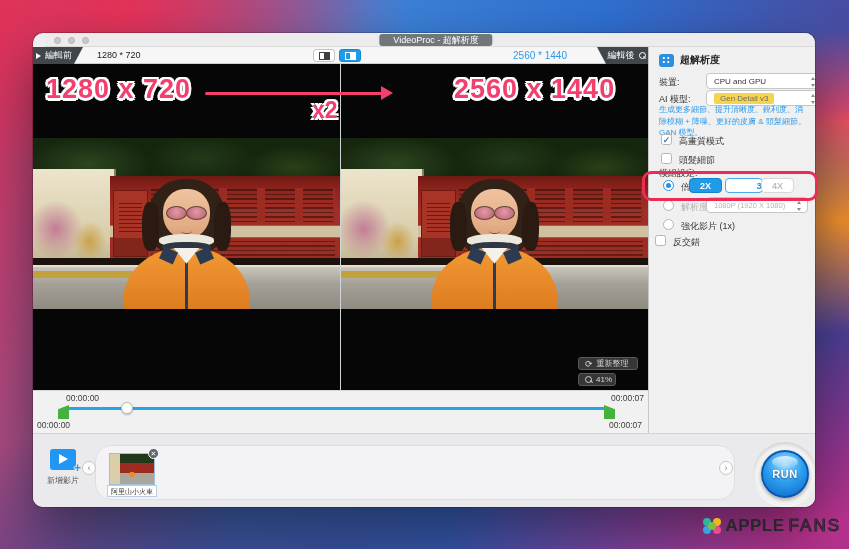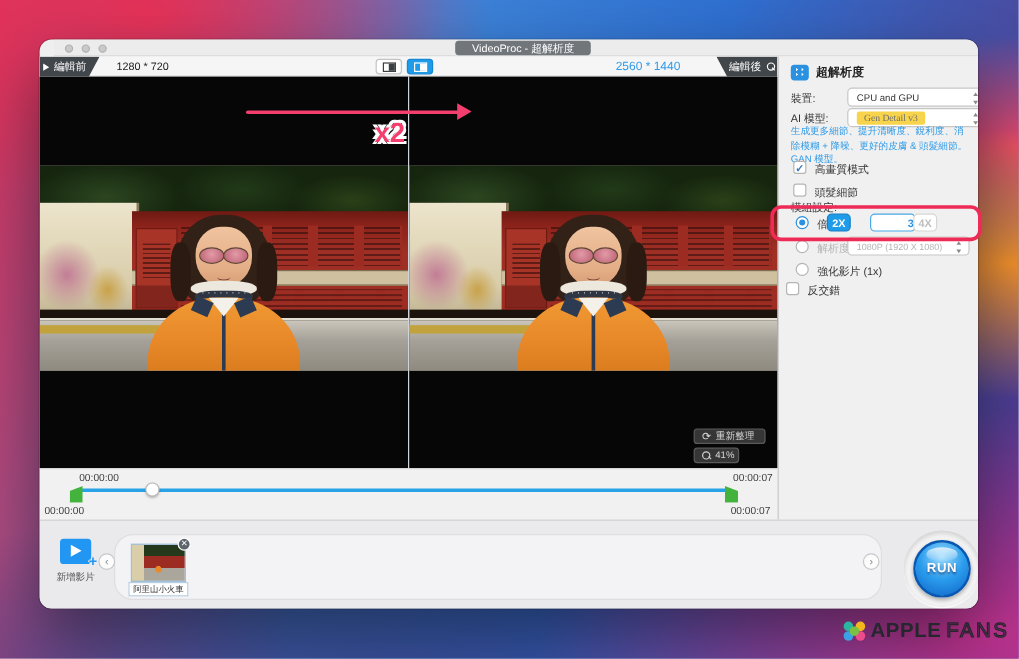--- a/index.html
+++ b/index.html
@@ -144,30 +144,30 @@
   .sp-chip { width:15px; height:13px; background:#2a90e0; border-radius:3px; position:relative; }
   .sp-chip::after { content:""; position:absolute; left:3px; top:2.5px; width:9px; height:8px;
      background: radial-gradient(circle 1.4px at 2px 2px, #fff 60%, transparent 61%) 0 0/4.5px 4px; }
   .sp-title { font-size:10px; font-weight:bold; color:#222; }
   .sp-row-label { position:absolute; font-size:9px; color:#333; }
   .sp-select { position:absolute; left:57px; width:116px; height:16px; background:#fff; border:1px solid #c6c6c6; border-radius:4px;
      font-size:8px; color:#333; display:flex; align-items:center; padding:0 14px 0 7px; }
   .stepper { position:absolute; right:4px; top:3px; width:7px; height:10px; }
   .stepper::before { content:""; position:absolute; left:1px; top:0; border-left:2.5px solid transparent; border-right:2.5px solid transparent; border-bottom:3.5px solid #8a8a8a; }
   .stepper::after  { content:""; position:absolute; left:1px; bottom:0; border-left:2.5px solid transparent; border-right:2.5px solid transparent; border-top:3.5px solid #8a8a8a; }
-  .model-chip { background:var(--model-highlight); color:#6e6e6e; padding:1px 6px; border-radius:2px; white-space:nowrap;font-family:Liberation Serif, serif; }
+  .model-chip { background:var(--model-highlight); color:#6e6e6e; padding:1px 6px; border-radius:2px; white-space:nowrap; }
   .sp-desc { position:absolute; left:10px; top:57px; width:150px; font-size:8px; line-height:1.45; color:#2e9ae8; }
   .checkbox { position:absolute; width:11px; height:11px; background:#fff; border:1px solid #b5b5b5; border-radius:2.5px;
      font-size:9px; line-height:10px; text-align:center; color:#3a7abd; font-weight:bold; }
   .radio { position:absolute; width:11px; height:11px; border:1px solid #b5b5b5; border-radius:50%; background:#fff; }
   .radio.sel { border-color:#2a90e0; }
   .radio.sel::after { content:""; position:absolute; left:2px; top:2px; width:5px; height:5px; border-radius:50%; background:#2a90e0; }
   .cb-label { position:absolute; font-size:9px; color:#333; }
   .cb-label.dim, .sp-select.dim { color:#b4b4b4; }
-  .scale-btn { position:absolute; top:131px; width:20px; height:15px; border-radius:4px; font-size:9px; font-weight:bold;
+  .scale-btn { position:absolute; top:131px; width:33px; height:15px; border-radius:4px; font-size:9px; font-weight:bold;
      display:flex; align-items:center; justify-content:center; background:#fff; }
   .sb-2x { left:40px; background:#1e9be9; color:#fff; border:1px solid #1680c8; }
   .sb-3x { left:76px; color:#2a90e0; border:1px solid #49a8e8;padding-left:36px; }
   .sb-4x { left:112px; color:#bdbdbd; border:1px solid #d6d6d6; }
 
   .export-box { position:absolute; left:4px; top:350px; width:159px; height:32px; background:#fbfbfb; border:1px solid #dcdcdc; border-radius:6px; }
   .exp-icon { position:absolute; left:7px; top:7px; width:19px; height:14px; border:1.5px solid #8a9096; border-radius:2px; }
   .exp-icon::after { content:""; position:absolute; right:-4px; bottom:-4px; width:8px; height:8px; border-radius:50%;
      background: radial-gradient(circle at 50% 50%, #fff 0 1.5px, #2a90e0 1.6px 100%); }
   .exp-title { position:absolute; left:34px; top:4px; font-size:9px; font-weight:bold; color:#222; }
@@ -313,23 +313,25 @@
       <div class="w-band"></div>
       <div class="w-jacket"></div>
       <div class="w-collar-l"></div>
       <div class="w-collar-r"></div>
     </div>
   </div>
 </div>
       </div>
       <div class="pane-divider"></div>
 
+      <div class="big-res res-left-big">1280 x 720</div>
       <div class="arrow-line"></div>
       <div class="arrow-head"></div>
       <div class="x2-big">x2</div>
+      <div class="big-res res-right-big">2560 x 1440</div>
 
       <div class="overlay-btn btn-refresh">
         <span class="refresh-glyph">⟳</span>
         <span>重新整理</span>
       </div>
       <div class="overlay-btn btn-zoom">
         <span class="mag-sm"></span>
         <span>41%</span>
       </div>
     </div>

